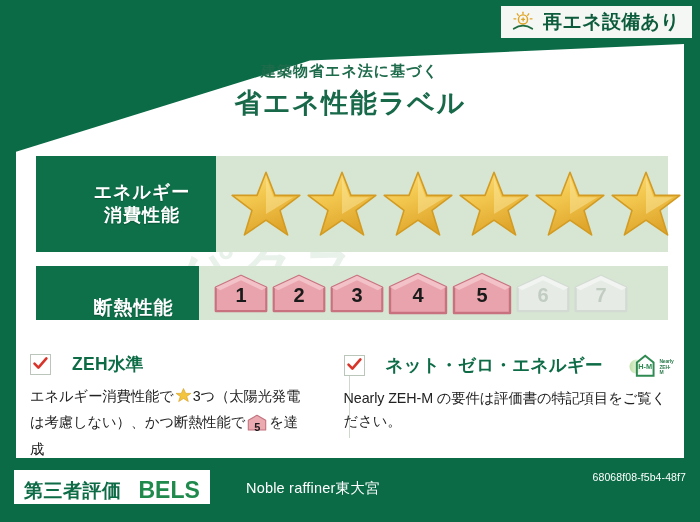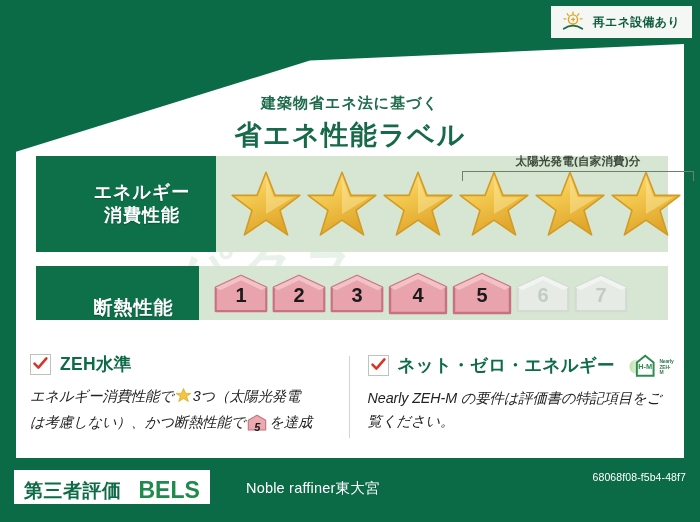--- a/index.html
+++ b/index.html
@@ -28,36 +28,36 @@
   
   .re-badge{
     position:absolute;right:8px;top:6px;
     height:32px;
     background:#f4f7f3;
     display:flex;align-items:center;gap:7px;
     padding:0 12px 0 9px;
     z-index:6;
   }
   .re-badge .re-label{
-    font-size:12px;font-weight:bold;color:#0d5c3e;letter-spacing:.3px;
+    font-size:19px;font-weight:bold;color:#0d5c3e;letter-spacing:.3px;
   }
   .sun-ico{width:26px;height:22px;display:block;}
 
   
   .panel{
     position:absolute;
     left:16px;top:44px;right:16px;bottom:64px;
     background:#ffffff;
     clip-path:polygon(0 26%, 44% 4%, 100% 0, 100% 100%, 0 100%);
     z-index:2;
   }
 
   
   .head{
-    position:absolute;left:0;right:0;top:62px;text-align:center;z-index:4;margin-top:32px;
+    position:absolute;left:0;right:0;top:62px;text-align:center;z-index:4;
   }
   .head .sub{
     font-size:15px;font-weight:bold;color:#1d6b4b;letter-spacing:1px;
     margin-bottom:4px;
   }
   .head .main{
     font-size:27px;font-weight:bold;color:#17694a;letter-spacing:1.5px;
   }
 
   
@@ -126,32 +126,32 @@
   .infocols{
     position:absolute;left:30px;right:26px;top:352px;
     display:flex;gap:20px;z-index:5;
   }
   .infocol{flex:1;position:relative;}
   .infocol.right{padding-left:12px;}
   .vdiv{
     position:absolute;left:349px;top:356px;width:1px;height:82px;
     background:#cfd8cf;z-index:5;
   }
-  .ihead{display:flex;align-items:center;gap:9px;margin-bottom:9px;}
+  .ihead{display:flex;align-items:center;gap:21px;margin-bottom:9px;}
   .chk{
     width:19px;height:19px;border:1.6px solid #b9c6b9;background:#fff;
     position:relative;flex:0 0 auto;
   }
   .chk svg{position:absolute;left:1px;top:0px;}
   .ihead .ititle{
     font-size:17.5px;font-weight:bold;color:#0d6b46;letter-spacing:.3px;
     white-space:nowrap;
   }
   .idesc{
-    font-size:14.3px;color:#222;line-height:1.62;letter-spacing:-.1px;font-style:italic;
+    font-size:14.3px;color:#222;line-height:1.62;letter-spacing:-.1px;
   }
   .inline-star{vertical-align:-3px;margin:0 1px;}
   .inline-house{
     display:inline-block;vertical-align:-4px;position:relative;margin:0 2px;
   }
   .inline-house .ihnum{
     position:absolute;left:0;right:0;top:5px;text-align:center;
     font-size:11px;font-weight:bold;color:#1a1a1a;
   }
   .zehm-logo{display:inline-flex;align-items:flex-end;gap:2px;vertical-align:-7px;margin-left:4px;}
@@ -297,24 +297,20 @@
                   <stop offset="0%" stop-color="#fbe089"></stop>
                   <stop offset="45%" stop-color="#f3c84f"></stop>
                   <stop offset="100%" stop-color="#e0a62c"></stop>
                 </linearGradient>
               </defs>
               <polygon points="50,4 62.5,36 97,36 69.5,57 80,91 50,70.5 20,91 30.5,57 3,36 37.5,36" fill="url(#sg5)" stroke="#d39b22" stroke-width="2.2" stroke-linejoin="round"></polygon>
               <polygon points="50,11 60.5,38.5 88,38.5 50,62 50,11" fill="#fdeaa6" opacity=".45"></polygon>
             </svg>
           </span>
         </div>
-      <div class="solar-note">
-        <div class="stext">太陽光発電(自家消費)分</div>
-        <div class="sbracket"></div>
-      </div>
     </div>
   </div>
 
   <div class="row" id="row-insul">
     <div class="rlabel">
       <span>断熱性能</span>
     </div>
     <div class="rbody">
       <div class="houses" id="houses-container">
           <span class="house on">

